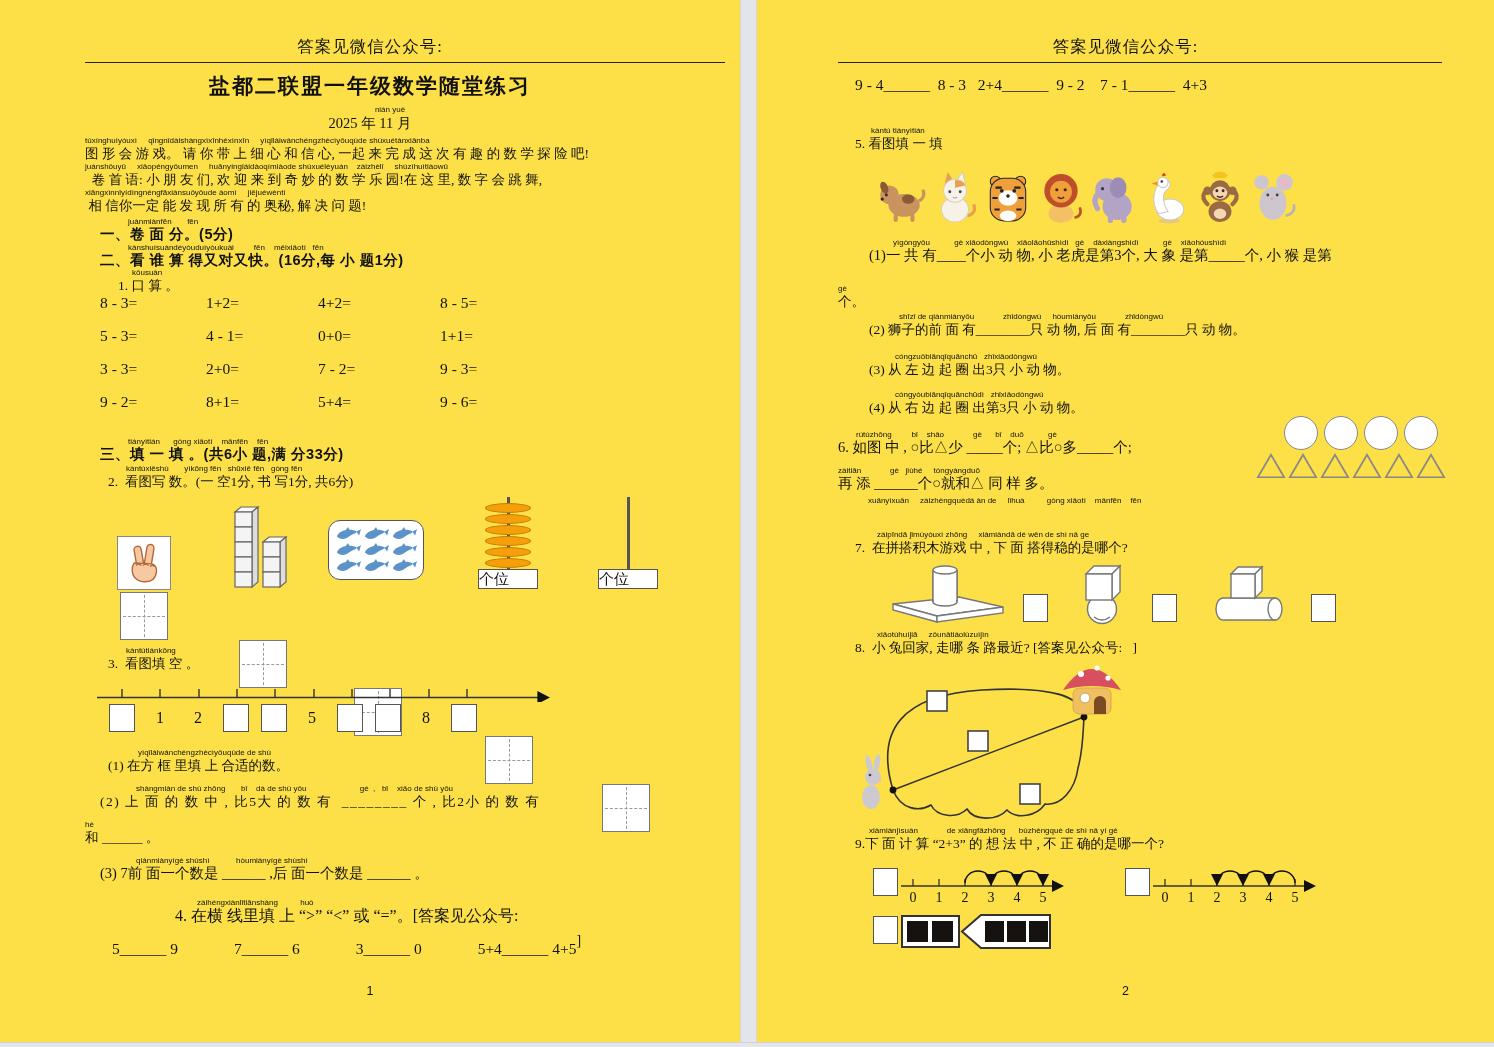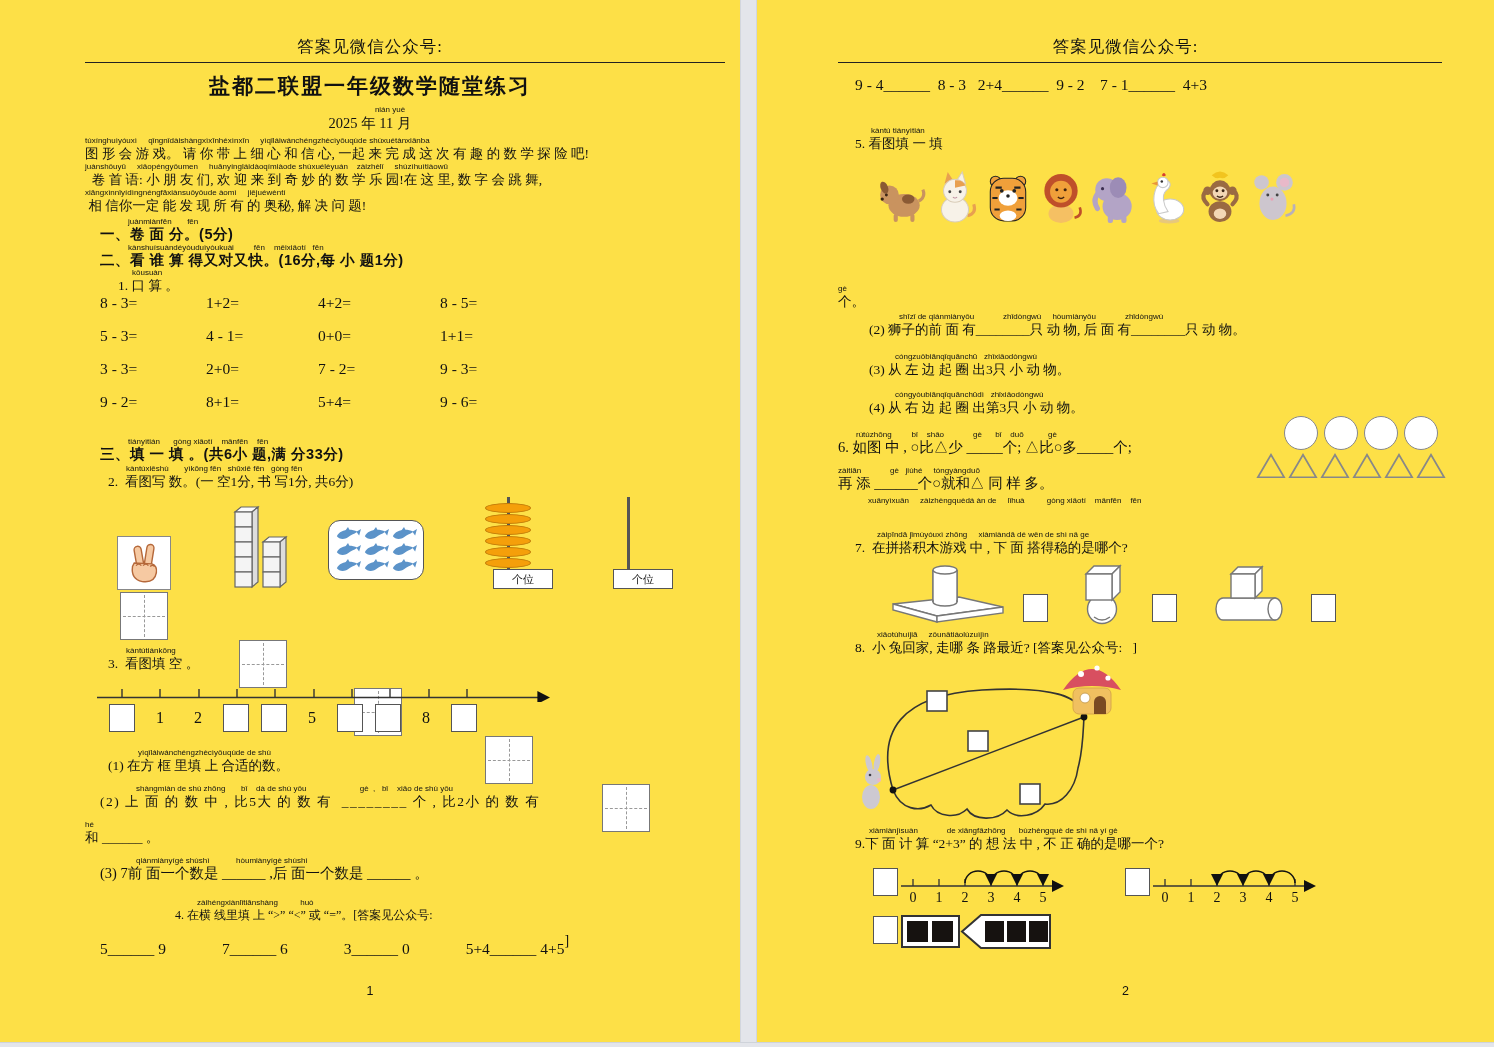--- a/index.html
+++ b/index.html
@@ -25,22 +25,22 @@
   .grid16{display:grid;grid-template-columns:106px 112px 122px 120px;row-gap:15px;font-size:15.5px}
   .handbox{width:52px;height:52px;border:1.5px solid #888;background:#fff;display:flex;align-items:center;justify-content:center}
   .dolrect{width:96px;height:60px;border:1.6px solid #555;border-radius:12px;background:#fff;
            display:flex;flex-direction:column;justify-content:center;gap:1px;padding:2px;box-sizing:border-box}
   .dolrow{display:flex;justify-content:center;gap:2px}
   .abacus{width:64px;height:94px}
   .rod{position:absolute;left:30px;top:0;width:2.5px;height:72px;background:#555}
   .beads{position:absolute;left:8px;top:6px}
   .bead{width:46px;height:10px;border-radius:50%;background:#f59f0a;border:1px solid #bf7a08;
         margin-bottom:1px;box-sizing:border-box}
-  .ubox{position:absolute;top:72px;left:16px;width:58px;text-align:center;border:1.6px solid #555;
-        background:#fff;font-size:11px;line-height:18px}
+  .ubox{position:absolute;top:72px;left:1px;width:58px;text-align:left;border:1.6px solid #555;
+        background:#fff;font-size:15px;line-height:18px}
   .wbox{width:46px;height:46px;border:1.6px solid #777;position:relative;background:#fff}
   .wbox:before{content:"";position:absolute;left:2px;right:2px;top:50%;border-top:1.4px dashed #999}
   .wbox:after{content:"";position:absolute;top:2px;bottom:2px;left:50%;border-left:1.4px dashed #999}
   .nlrow{display:flex}
   .nlcell{width:38px;height:30px;display:flex;align-items:center;justify-content:center;font-size:16px}
   .nbox{width:24px;height:26px;border:1.5px solid #555;background:#fff}
   .cmp{display:flex;gap:56px;font-size:15.5px}
   .sup{position:relative;top:-9px;font-size:14px}
   .pagenum{width:100%;text-align:center;font-size:12.5px;font-family:"Liberation Sans",sans-serif}
   .arow{display:flex;gap:3px;align-items:flex-end}
@@ -312,24 +312,24 @@
     <div class="abs" style="top:820px;left:85px">
       <div class="py">hé</div>
       <div class="zh">和 ______ 。</div>
     </div>
     <div class="abs" style="top:856px;left:100px">
       <div class="py" style="padding-left:36px">qiánmiànyígè shùshì            hòumiànyígè shùshì</div>
       <div class="zh" style="font-size:14.5px">(3) 7前 面一个数是 ______ ,后 面一个数是 ______ 。</div>
     </div>
     <div class="abs" style="top:898px;left:175px">
       <div class="py" style="padding-left:22px">zàihéngxiànlǐtiānshàng          huò</div>
-      <div class="zh" style="font-size:12px">4. 在横 线里填 上 “&gt;” “&lt;” 或 “=”。[答案见公众号:</div>
-    </div>
-
-    <div class="abs cmp" style="top:940px;left:100px">
+      <div class="zh" style="font-size:16px">4. 在横 线里填 上 “&gt;” “&lt;” 或 “=”。[答案见公众号:</div>
+    </div>
+
+    <div class="abs cmp" style="top:940px;left:112px">
       <span>5______ 9</span>
       <span>7______ 6</span>
       <span>3______ 0</span>
       <span><span>5+4______ 4+5</span><span class="sup">]</span></span>
     </div>
 
     <div class="abs pagenum" style="top:984px;left:0">1</div>
   </div>
 
   <div class="page" id="p2">
@@ -423,20 +423,24 @@
         <circle cx="13" cy="12" r="7" fill="#cdc6ce"></circle>
         <circle cx="35" cy="12" r="8" fill="#cdc6ce"></circle>
           <circle cx="35" cy="12" r="4.5" fill="#e9b9c9"></circle>
         <ellipse cx="24" cy="32" rx="13" ry="16" fill="#cdc6ce"></ellipse>
         <circle cx="19" cy="24" r="1.4" fill="#444"></circle>
           <circle cx="28" cy="24" r="1.4" fill="#444"></circle>
         <circle cx="23" cy="28" r="1.5" fill="#e9a0b5"></circle>
       </svg>
     </div>
 
+    <div class="abs" style="top:238px;left:112px;width:600px">
+      <div class="py" style="padding-left:24px">yìgòngyǒu           gè xiǎodòngwù    xiǎolǎohǔshìdì   gè    dàxiàngshìdì           gè    xiǎohóushìdì</div>
+      <div class="zh" style="font-size:14.5px">(1)一 共 有____个小 动 物, 小 老虎是第3个, 大 象 是第_____个, 小 猴 是第</div>
+    </div>
     <div class="abs" style="top:284px;left:81px">
       <div class="py">gè</div>
       <div class="zh">个。</div>
     </div>
     <div class="abs" style="top:312px;left:112px">
       <div class="py" style="padding-left:30px">shīzǐ de qiánmiànyǒu             zhǐdòngwù     hòumiànyǒu             zhǐdòngwù</div>
       <div class="zh">(2) 狮子的前 面 有________只 动 物, 后 面 有________只 动 物。</div>
     </div>
     <div class="abs" style="top:352px;left:112px">
       <div class="py" style="padding-left:26px">cóngzuǒbiānqǐquānchū   zhǐxiǎodòngwù</div>

